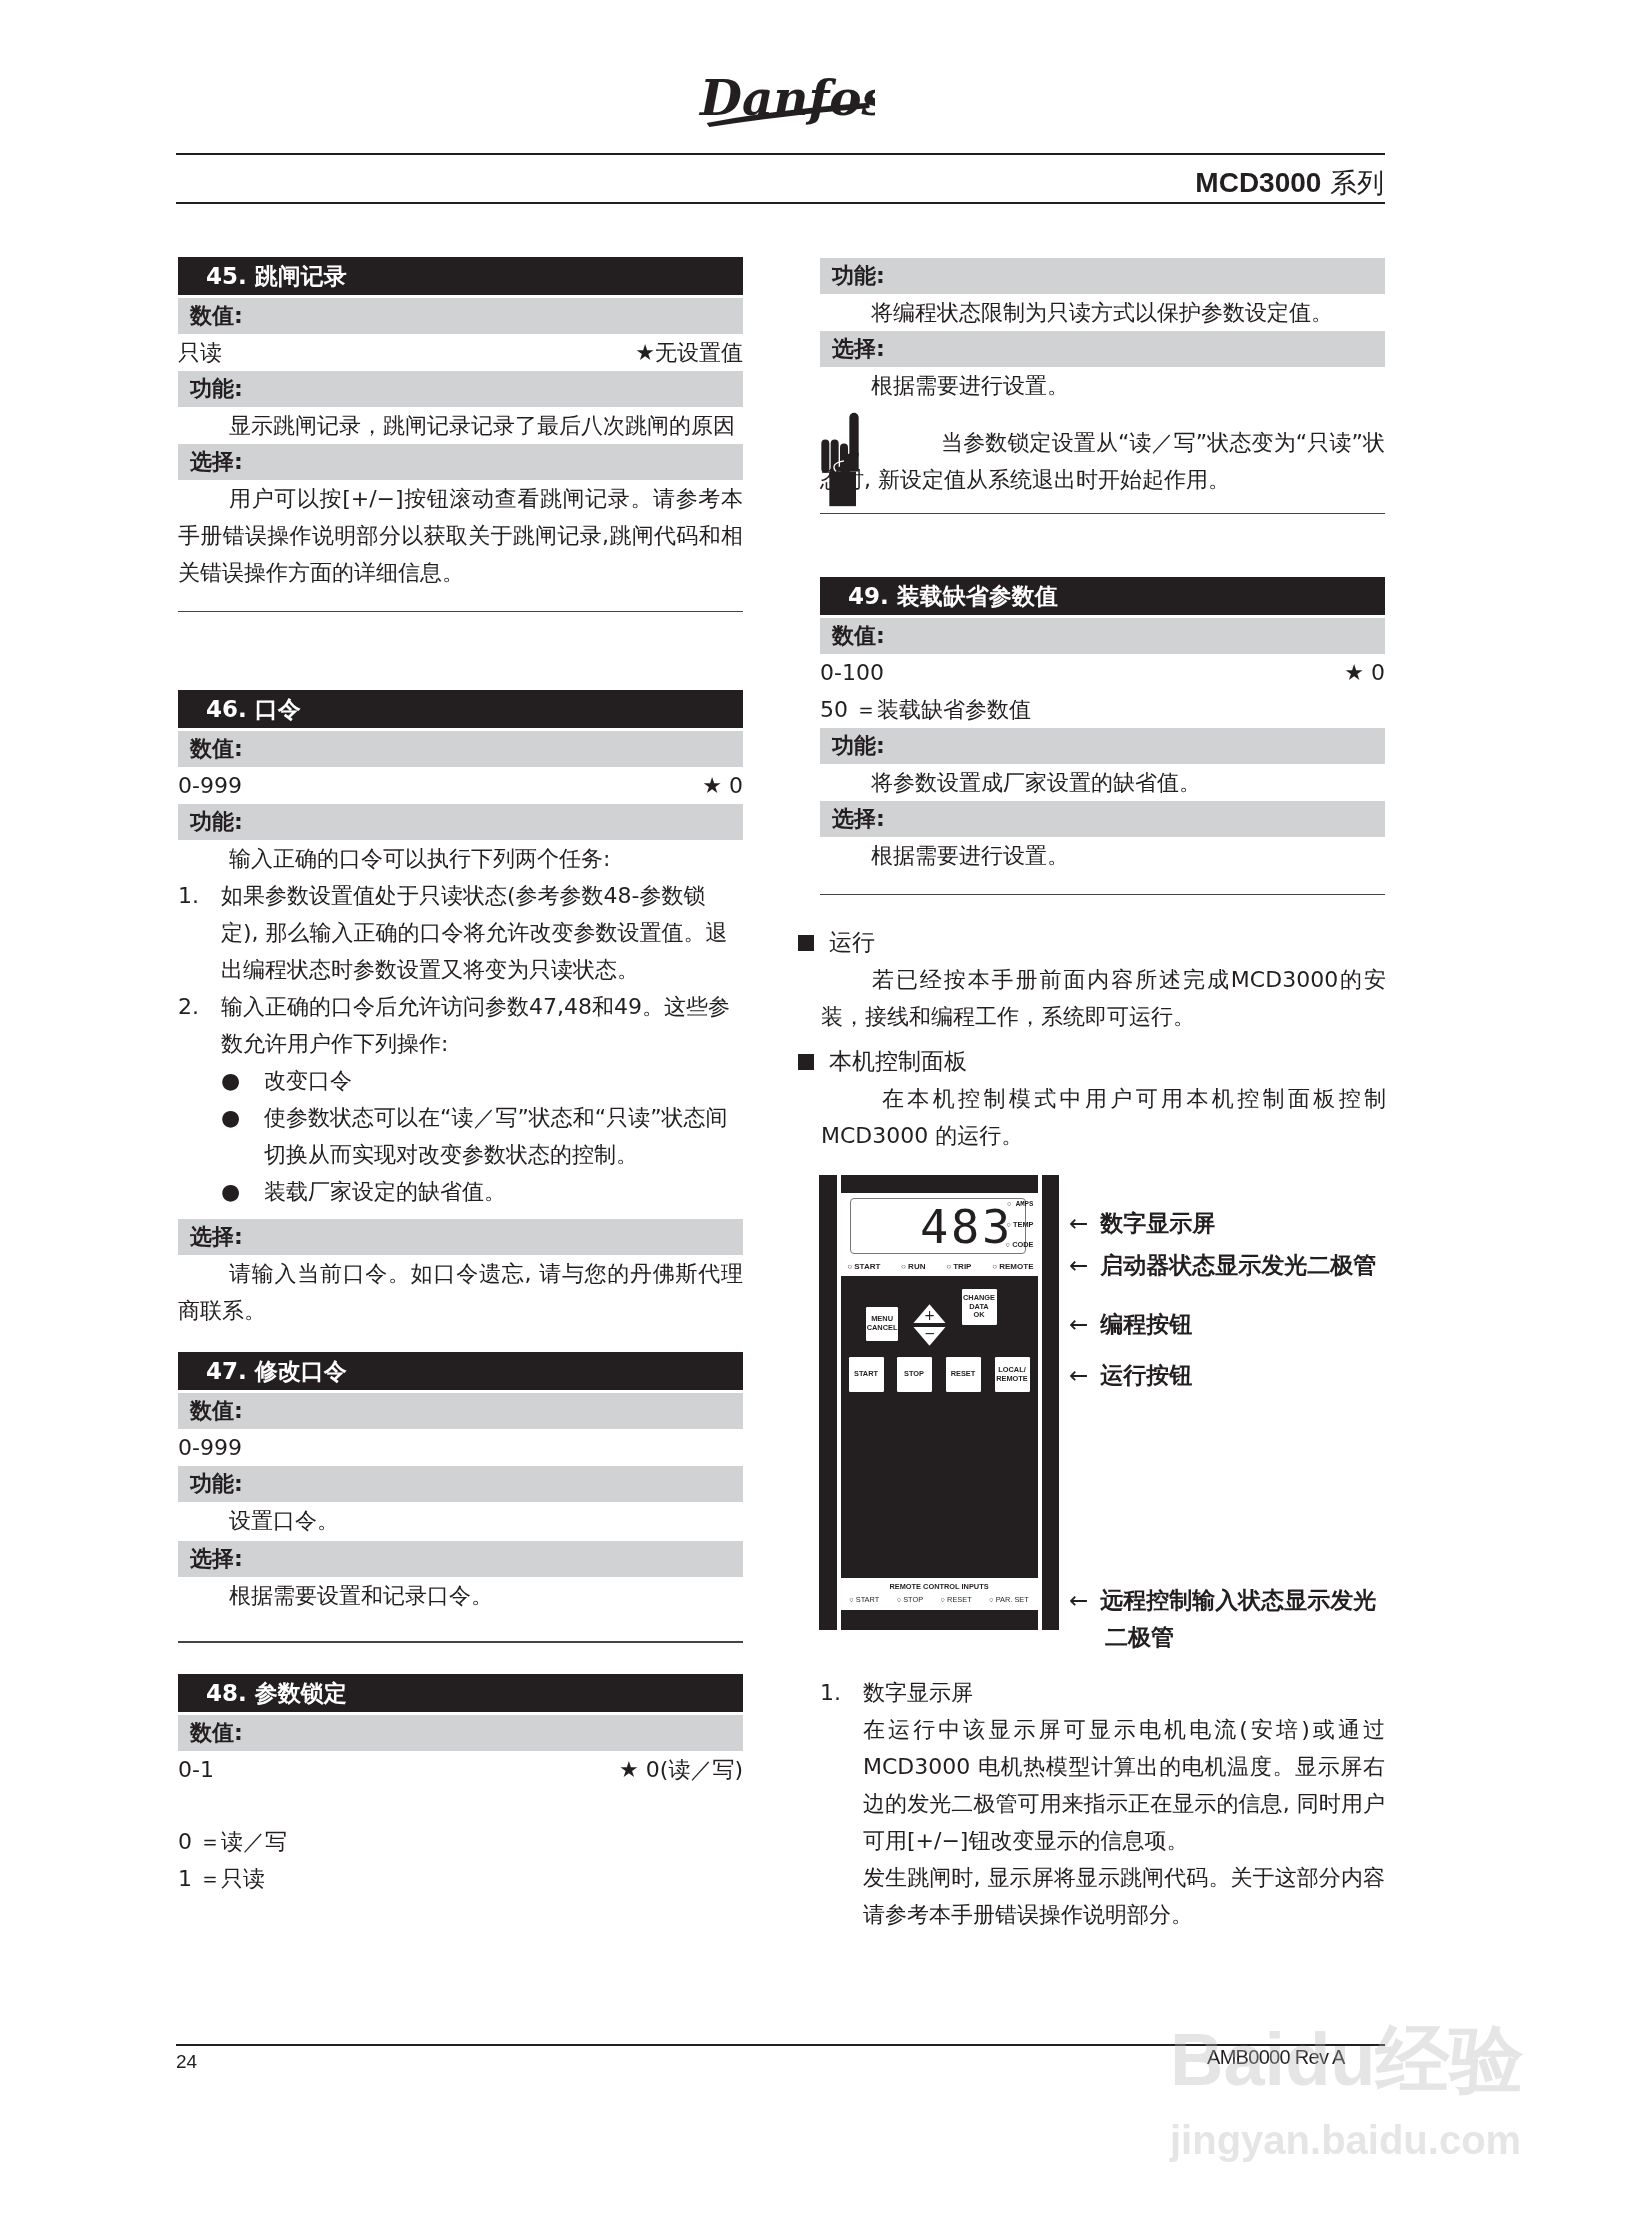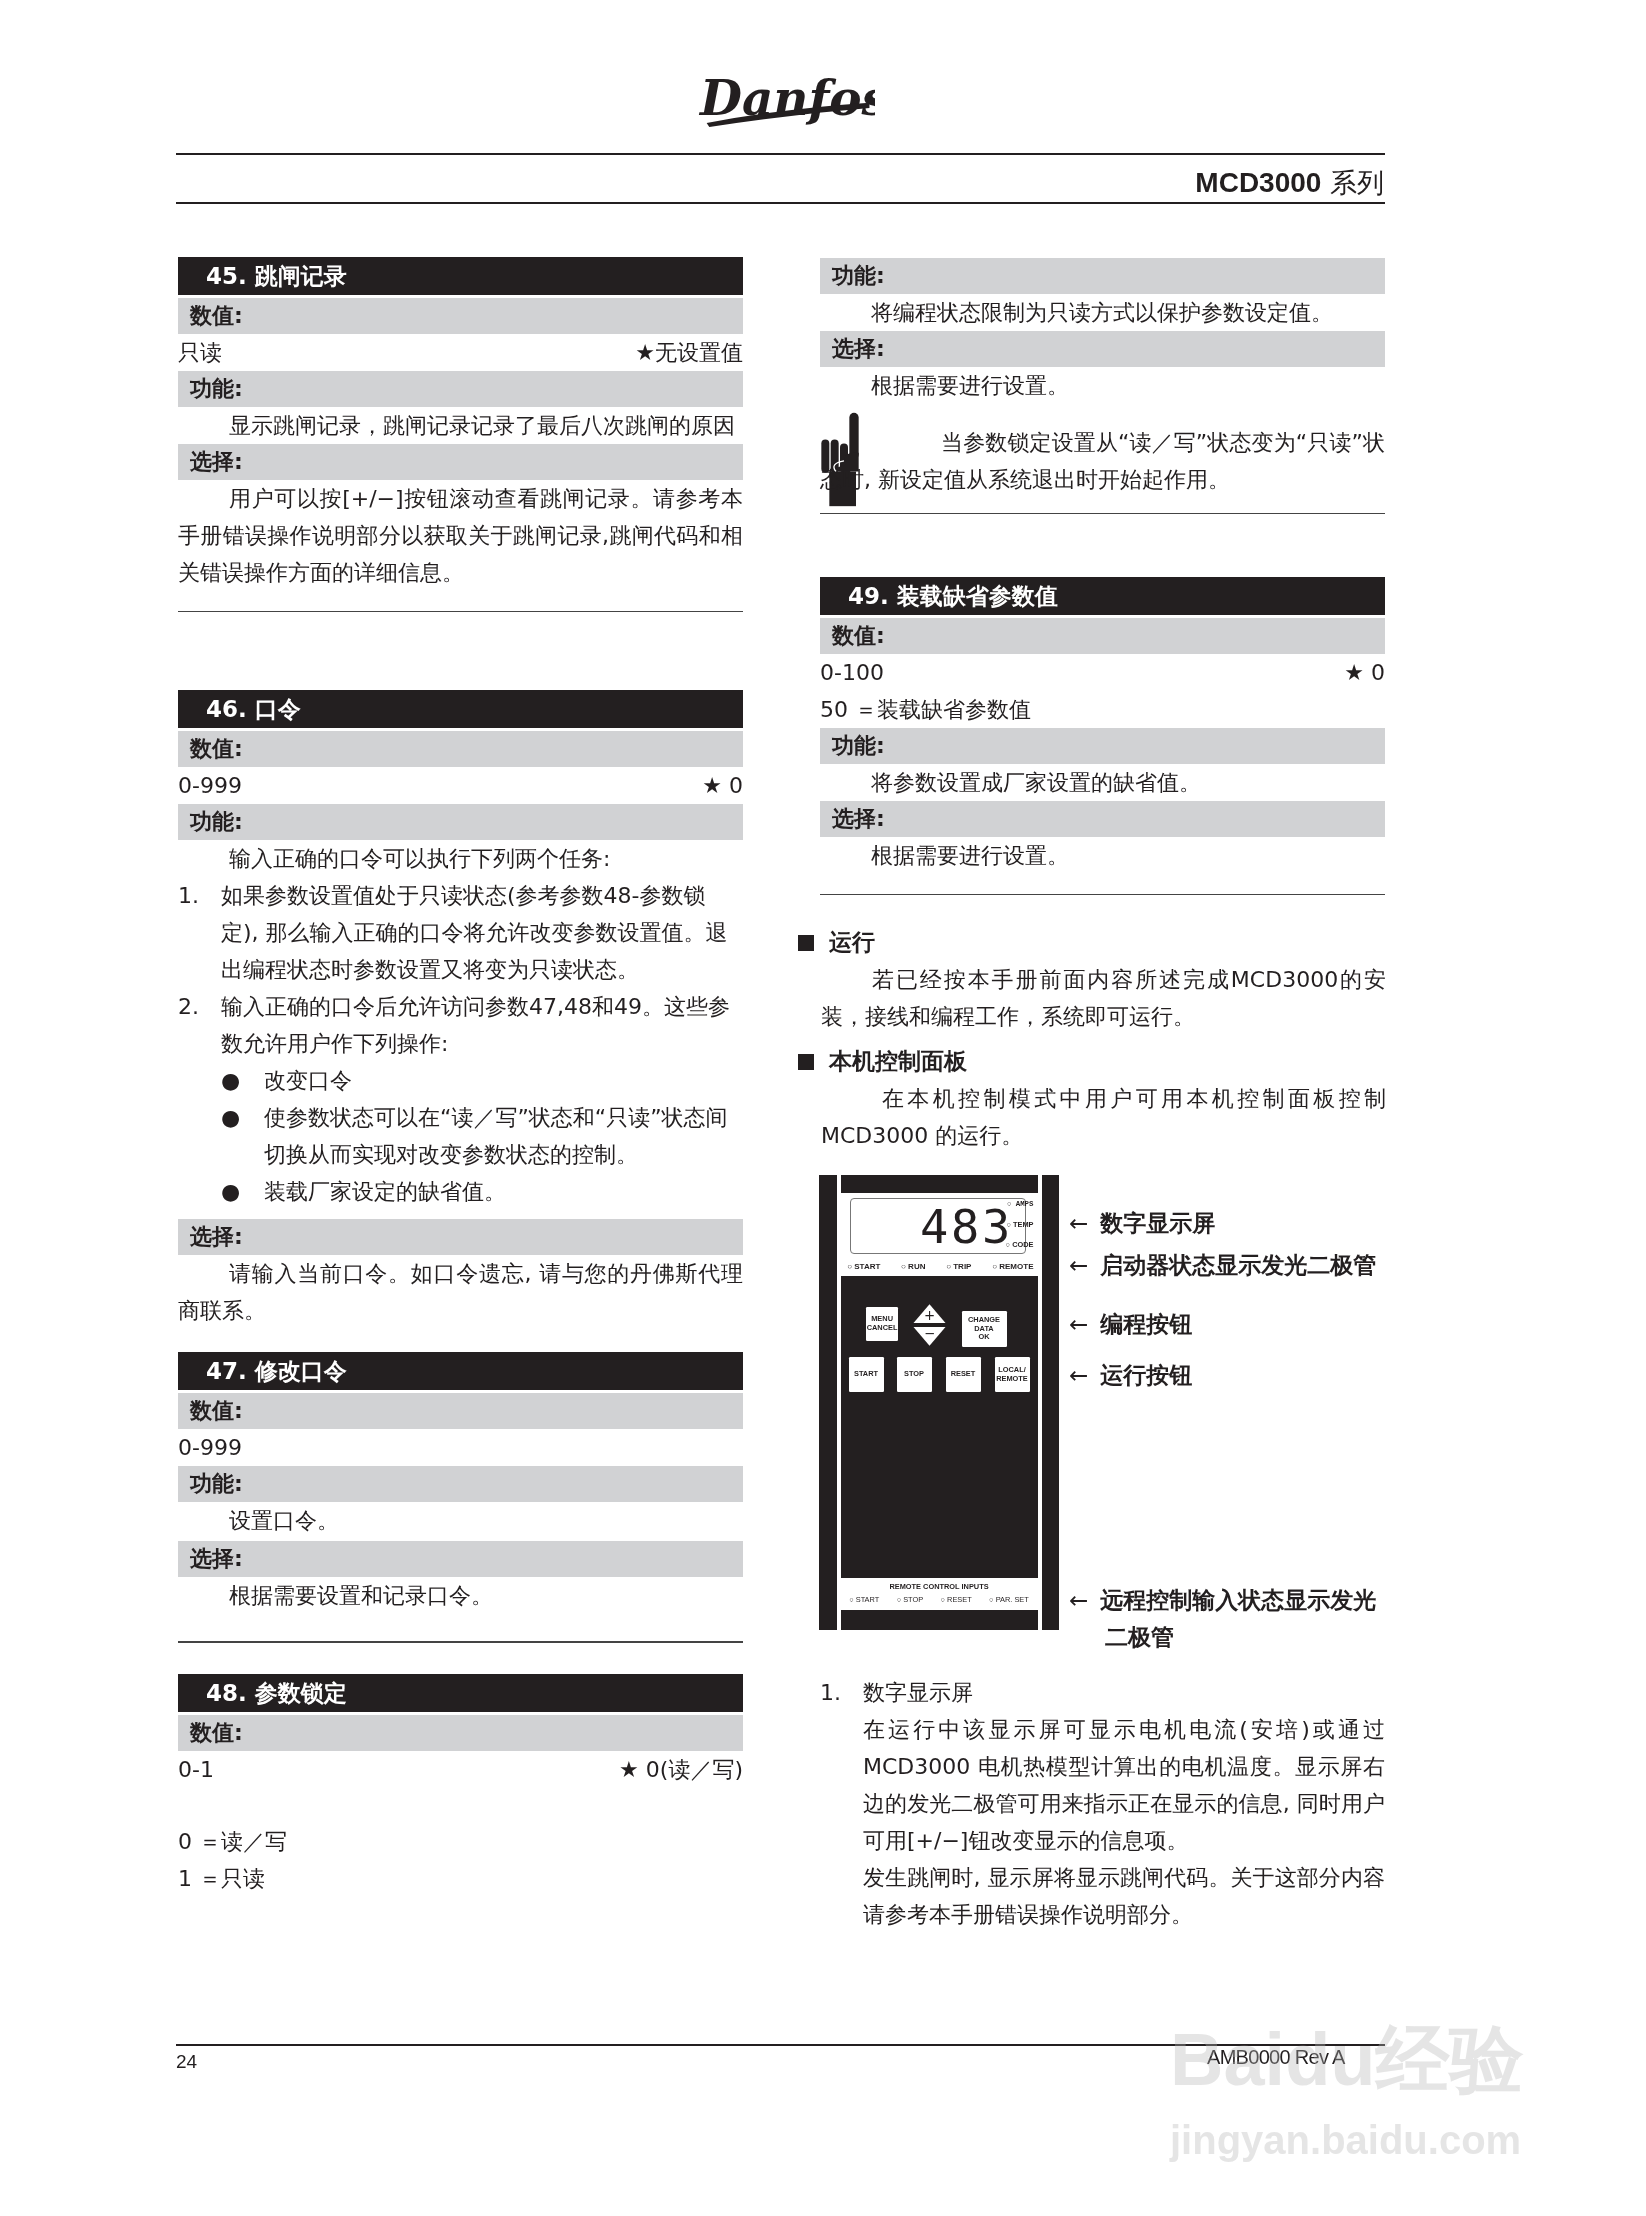--- a/index.html
+++ b/index.html
@@ -15,21 +15,21 @@
   .sub-bar{background:#d1d2d4;font-weight:bold;font-size:22px;height:36px;line-height:36px;padding-left:12px;}
   .line{font-size:22px;line-height:37px;display:flex;justify-content:space-between;}
   .para{font-size:22px;line-height:37px;text-align:justify;}
   .indent{text-indent:51px;}
   .ind2{padding-left:43px;}
   .num{display:flex;font-size:22px;line-height:37px;}
   .num .n{width:43px;flex:none;}
   .bul{display:flex;font-size:22px;line-height:37px;padding-left:43px;}
   .bul .b{width:43px;flex:none;}
   .sep{height:1.3px;background:#444;margin:27px 0 32px;}
-  .sq-head{font-size:23px;font-weight:bold;line-height:37px;display:flex;align-items:center;}
+  .sq-head{font-size:23px;font-weight:normal;line-height:37px;display:flex;align-items:center;}
   .sq{width:16px;height:16px;background:#231f20;margin-right:15px;}
   
   .panel{position:absolute;left:819px;top:1175px;width:240px;height:455px;}
   .pside{position:absolute;top:0;bottom:0;width:17.5px;background:#231f20;}
   .pbody{position:absolute;left:21.5px;right:21.5px;top:0;bottom:0;background:#231f20;}
   .lcd-area{position:absolute;left:0;right:0;top:18px;height:83px;background:#fff;}
   .lcd{position:absolute;left:9.4px;top:4.7px;width:176px;height:56px;border:1.3px solid #777;border-radius:4px;font-family:"DejaVu Sans Mono",monospace;font-size:47px;line-height:56px;text-align:right;padding-right:12px;box-sizing:border-box;letter-spacing:2.7px;}
   .ind-led{position:absolute;right:4px;font-size:7.4px;font-weight:bold;font-family:"Liberation Sans",sans-serif;}
   .st-leds{position:absolute;left:6.7px;right:4px;top:69px;display:flex;justify-content:space-between;font-size:8px;font-weight:bold;font-family:"Liberation Sans",sans-serif;}
   .pkey{position:absolute;background:#fff;font-family:"Liberation Sans",sans-serif;font-weight:bold;font-size:7.4px;text-align:center;display:flex;align-items:center;justify-content:center;line-height:8.7px;border-radius:1.3px;}
@@ -188,21 +188,21 @@
       </div>
     </div>
     <div class="pkey" style="left:25.6px;top:132px;width:32px;height:34px;white-space:pre;">MENU
 CANCEL</div>
     <svg style="position:absolute;left:71px;top:128px;" width="35" height="44" viewBox="0 0 52 66">
       <polygon points="26,2 50,30 2,30" fill="#fff"></polygon>
       <polygon points="26,64 50,36 2,36" fill="#fff"></polygon>
       <text x="26" y="26" text-anchor="middle" font-size="20" font-family="DejaVu Sans, sans-serif" fill="#231f20">+</text>
       <text x="26" y="52" text-anchor="middle" font-size="20" font-family="DejaVu Sans, sans-serif" fill="#231f20">−</text>
     </svg>
-    <div class="pkey" style="left:121px;top:136px;width:45px;height:36px;white-space:pre;">CHANGE
+    <div class="pkey" style="left:121px;top:114px;width:35px;height:36px;white-space:pre;">CHANGE
 DATA
 OK</div>
     <div class="pkey" style="left:8px;top:182px;width:35px;height:35px;">START</div>
     <div class="pkey" style="left:56px;top:182px;width:35px;height:35px;">STOP</div>
     <div class="pkey" style="left:105px;top:182px;width:35px;height:35px;">RESET</div>
     <div class="pkey" style="left:154px;top:182px;width:35px;height:35px;white-space:pre;">LOCAL/
 REMOTE</div>
     <div class="remote">
       <div style="padding-top:4px;">REMOTE CONTROL INPUTS</div>
       <div style="display:flex;justify-content:space-around;margin-top:4px;font-weight:normal;">

